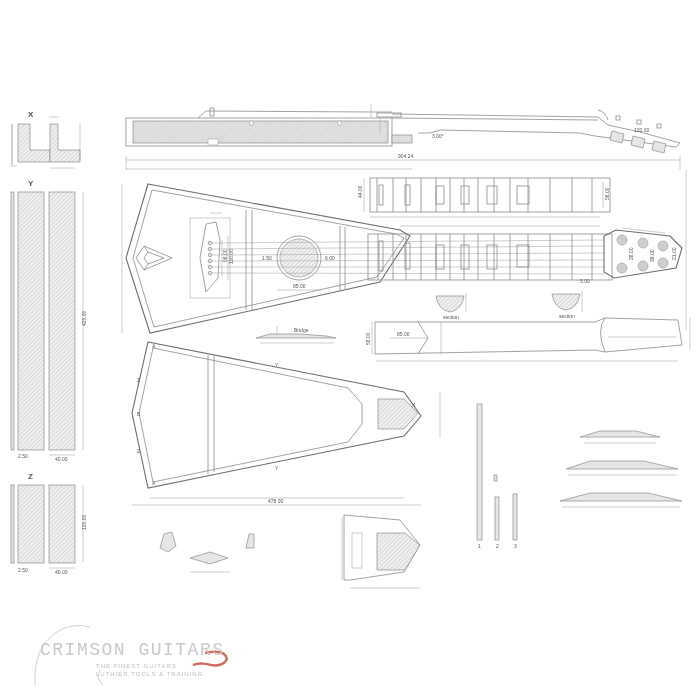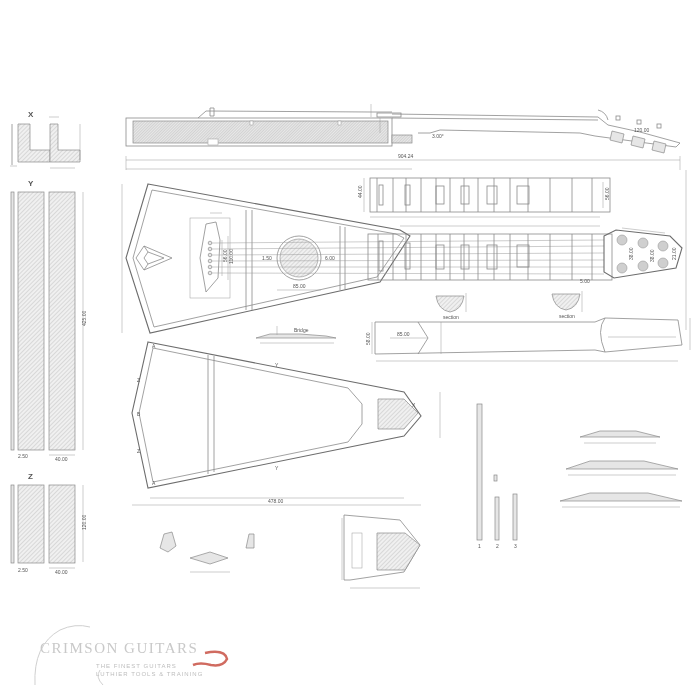--- a/index.html
+++ b/index.html
@@ -6,21 +6,21 @@
   body { width:700px; height:700px; overflow:hidden; position:relative; font-family:"Liberation Sans", sans-serif; }
   svg { position:absolute; left:0; top:0; }
   .ln { stroke:#8a8a8a; stroke-width:0.8; fill:none; }
   .lnd { stroke:#6d6d6d; stroke-width:1.1; fill:none; }
   .dim { stroke:#9a9a9a; stroke-width:0.5; fill:none; }
   .hatch { fill:url(#hatch); stroke:#8a8a8a; stroke-width:0.7; }
   .hatchd { fill:url(#hatchDense); stroke:#8a8a8a; stroke-width:0.7; }
   .fillg { fill:#e6e6e6; stroke:#8a8a8a; stroke-width:0.7; }
   .lbl { font-size:5px; fill:#555; font-family:"Liberation Sans", sans-serif; }
   .lblB { font-size:8px; fill:#555; font-weight:bold; font-family:"Liberation Sans", sans-serif; }
-  .logo-main { position:absolute; left:40px; top:640px; font-size:15px; letter-spacing:1.5px; color:#c9c9c9; font-family:Liberation Serif, serif; font-weight:normal; }
+  .logo-main { position:absolute; left:40px; top:640px; font-size:18px; letter-spacing:1.5px; color:#c9c9c9; font-family:Liberation Mono, monospace; font-weight:normal; }
   .logo-sub1 { position:absolute; left:96px; top:663px; font-size:6px; letter-spacing:1px; color:#bdbdbd; font-family:"Liberation Sans", sans-serif; }
   .logo-sub2 { position:absolute; left:96px; top:671px; font-size:6px; letter-spacing:1px; color:#bdbdbd; font-family:"Liberation Sans", sans-serif; }
 </style>
 </head>
 <body>
 
 <svg width="700" height="700" viewBox="0 0 700 700">
   <defs>
     <pattern id="hatch" width="3" height="3" patternUnits="userSpaceOnUse" patternTransform="rotate(45)">
       <rect width="3" height="3" fill="#f0f0f0"></rect>

